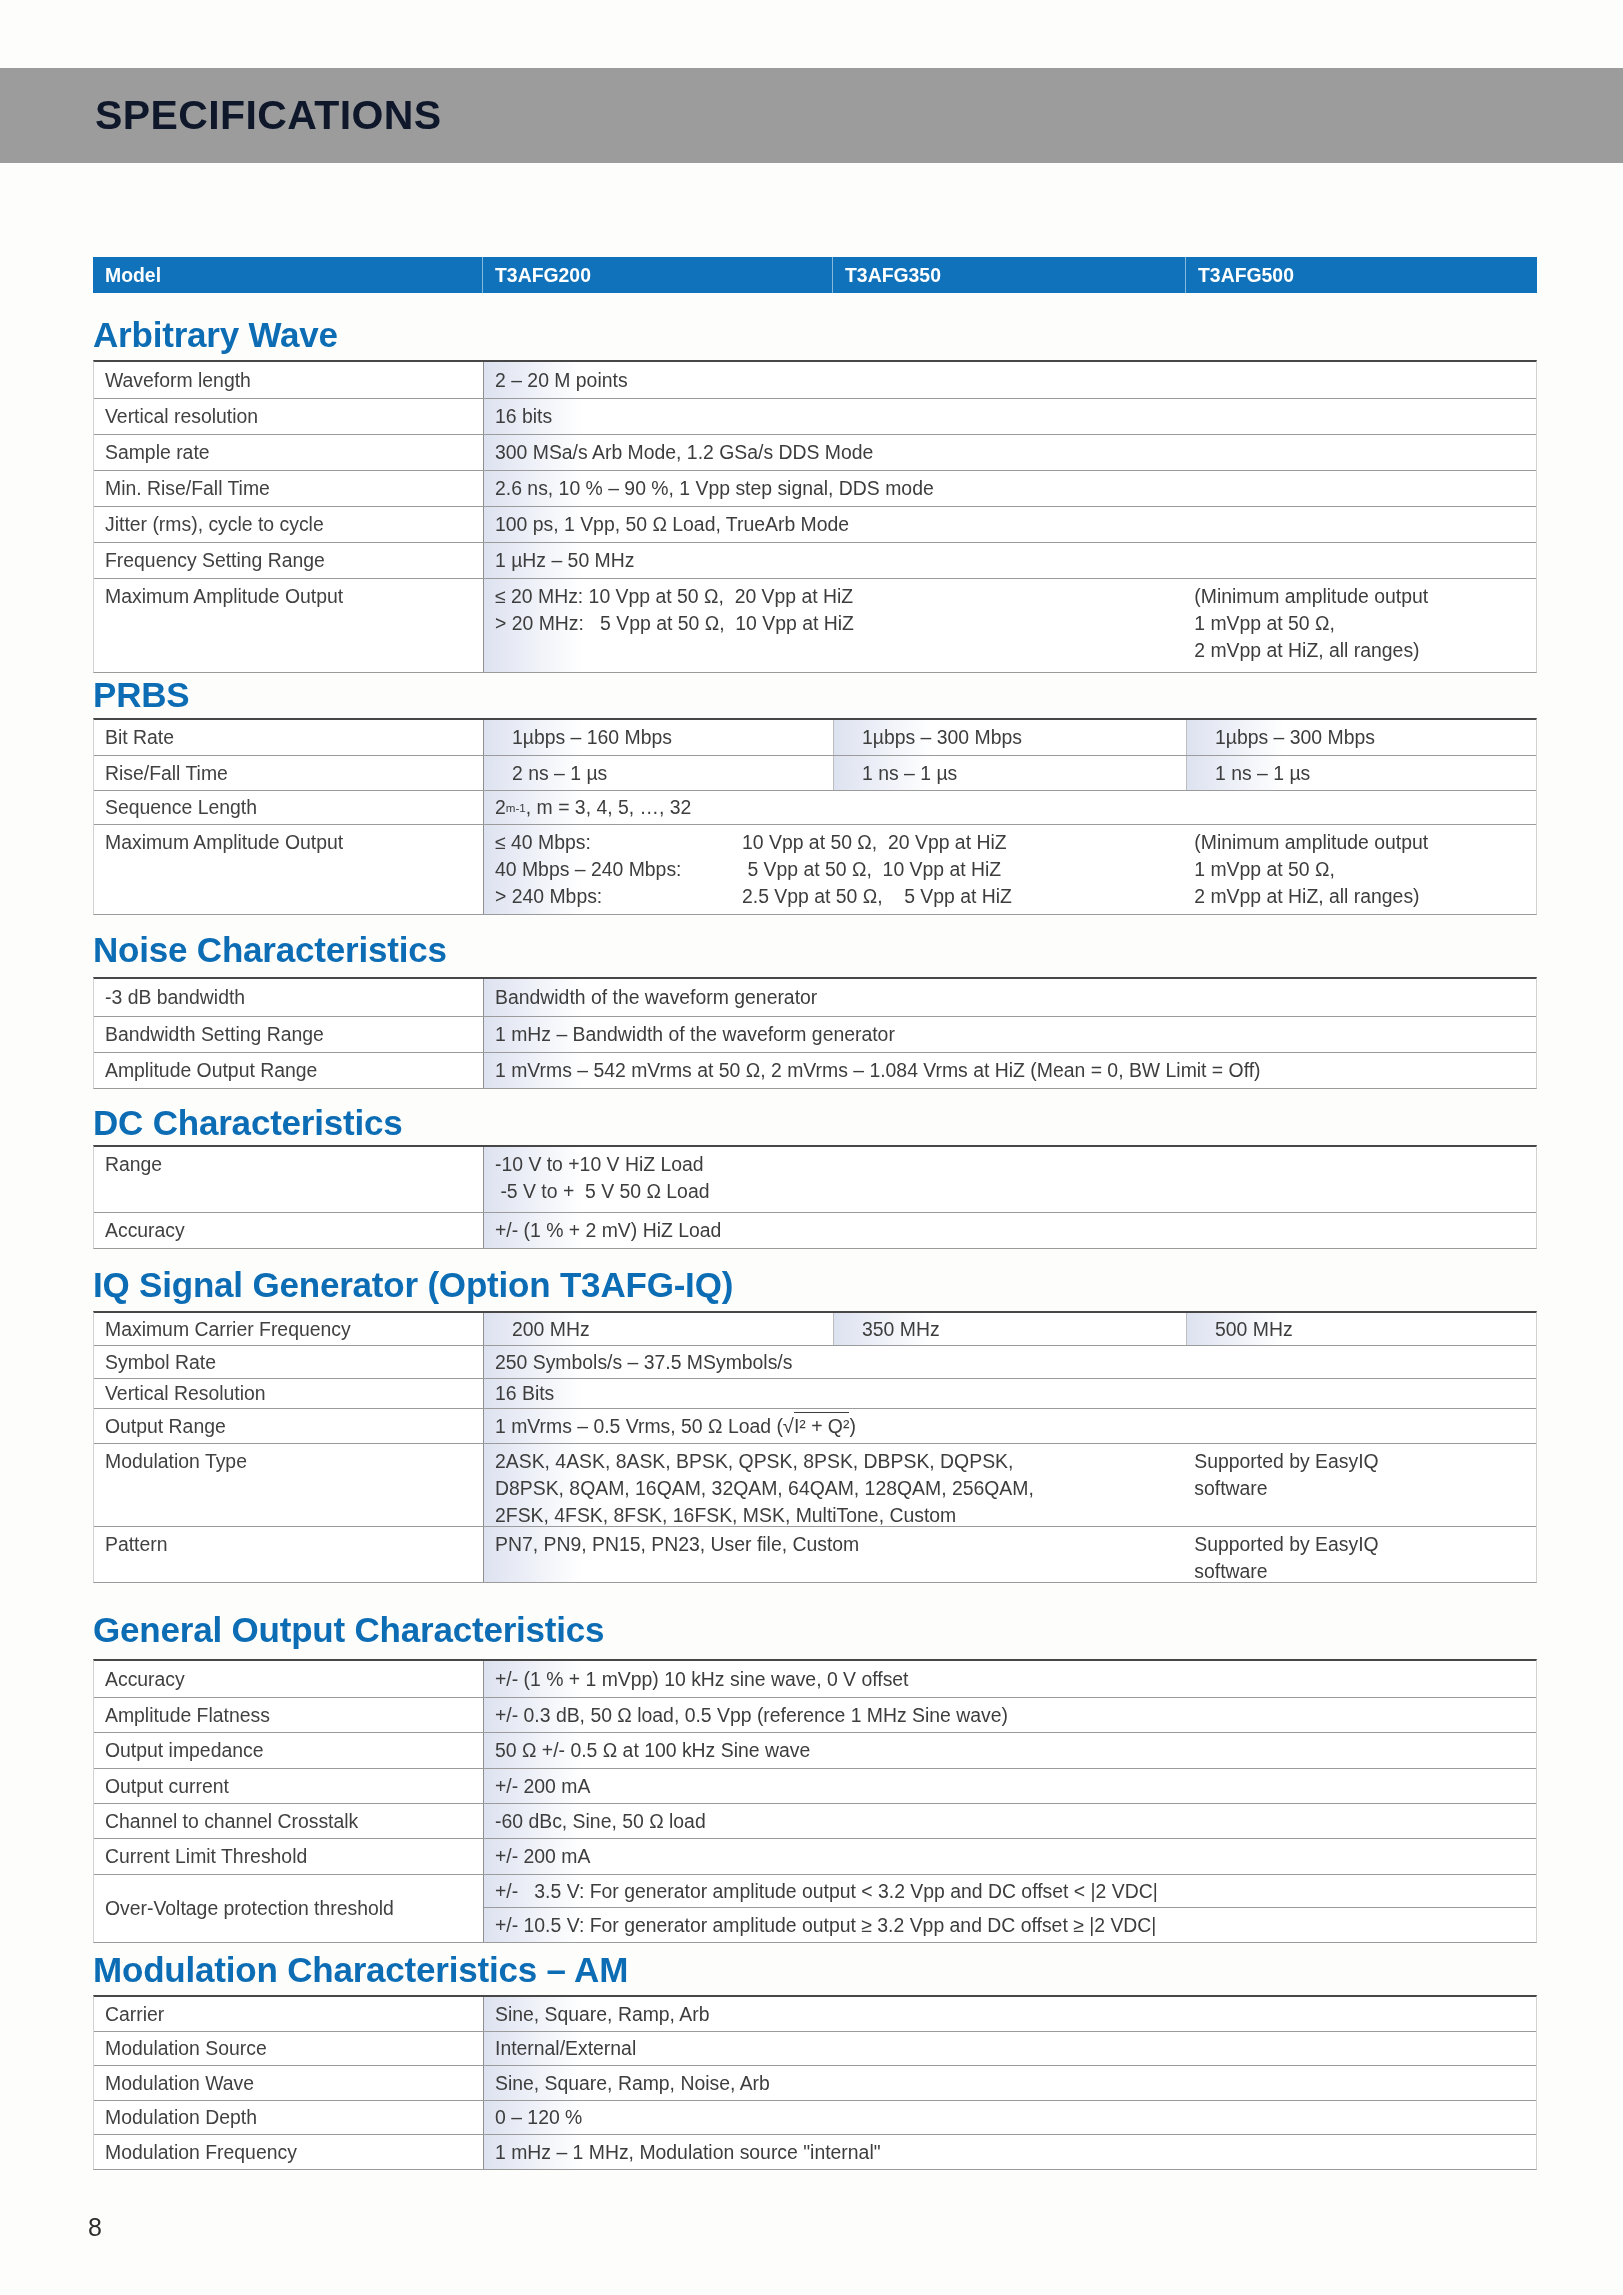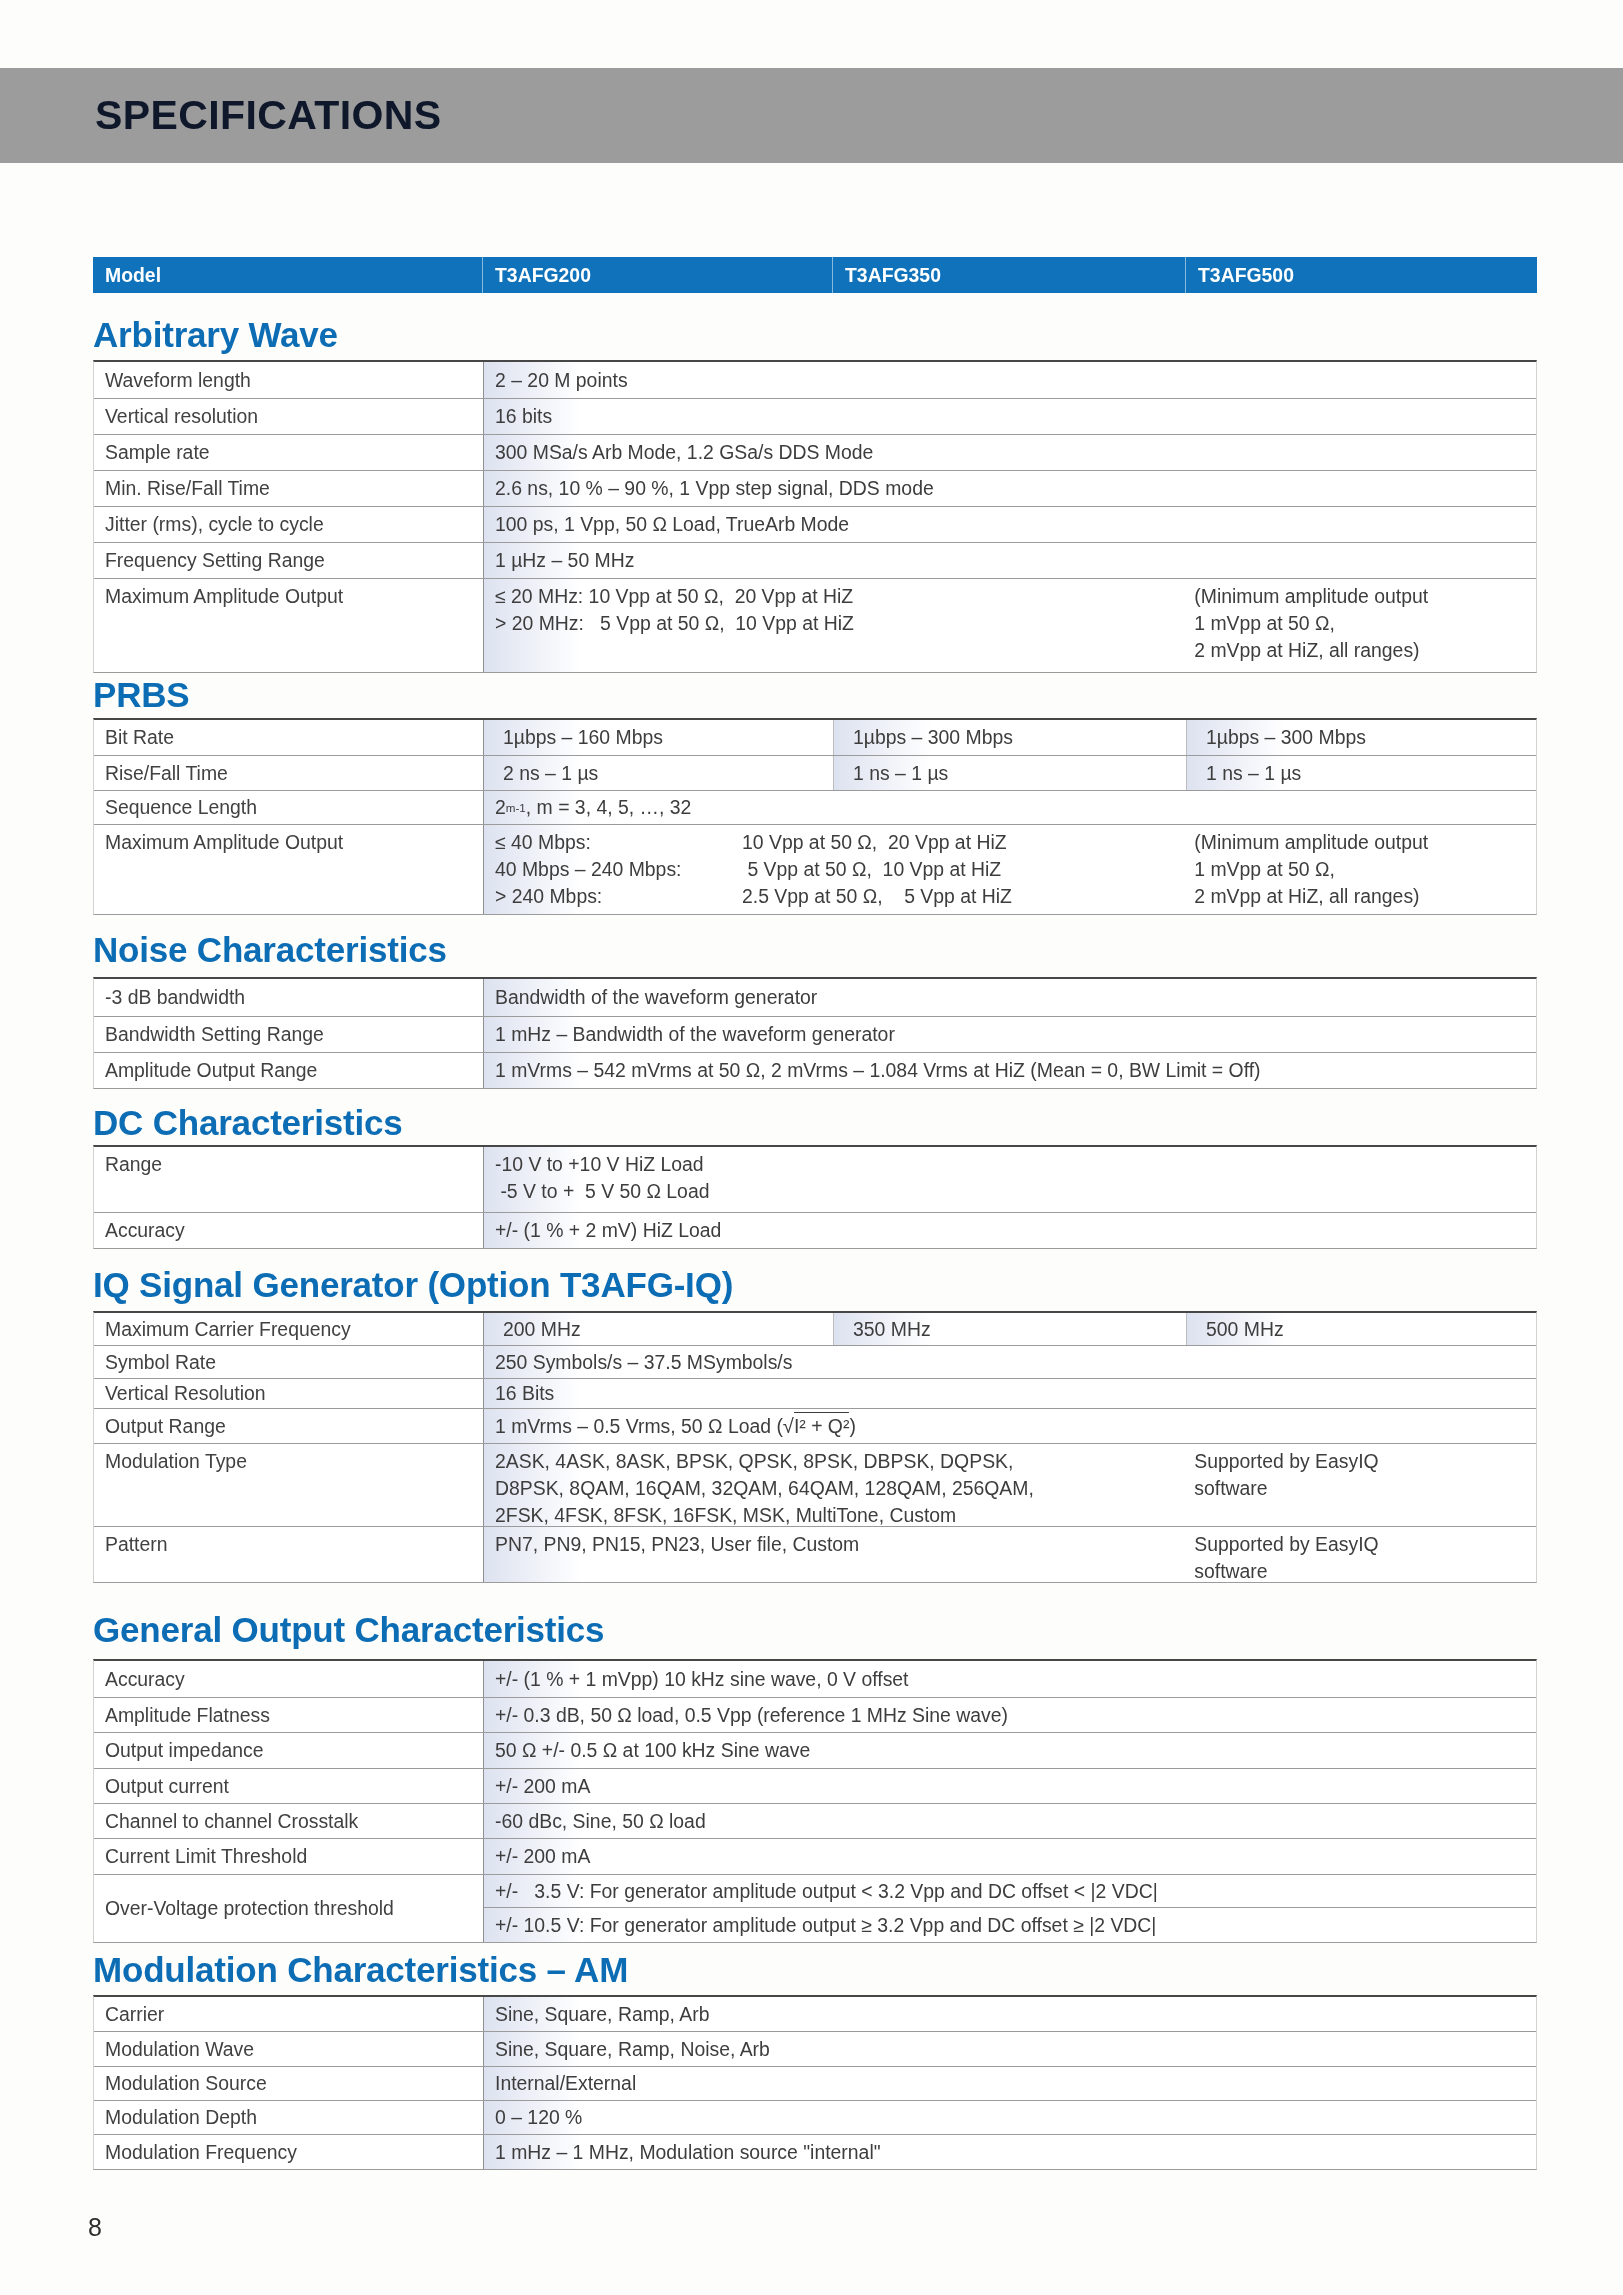--- a/index.html
+++ b/index.html
@@ -17,21 +17,21 @@
   .m3{flex:1;border-left:0.8px solid rgba(255,255,255,.5);}
   h2.shead{position:absolute;left:93px;margin:0;font-size:35px;color:#0c6cb4;font-weight:bold;letter-spacing:-0.2px;}
   .tbl{border-top:2.5px solid #474747;border-bottom:1.7px solid #9b9b9b;
        border-left:0.8px solid #d2d2d2;border-right:0.8px solid #d2d2d2;
        font-size:19.4px;line-height:27px;background:#fff;}
   .row{display:flex;box-sizing:border-box;border-top:1.7px solid #9b9b9b;}
   .row:first-child{border-top:none;}
   .lbl{width:389px;box-sizing:border-box;padding-left:11px;display:flex;align-items:center;color:#414141;}
   .val{flex:1;border-left:1.7px solid #8f8f8f;box-sizing:border-box;padding-left:11px;
        display:flex;align-items:center;}
-  .val3{box-sizing:border-box;padding-left:19px;display:flex;align-items:center;}
+  .val3{box-sizing:border-box;padding-left:28px;display:flex;align-items:center;}
   .w1{width:350px;border-left:1.7px solid #8f8f8f;}
   .w2{width:353px;border-left:0.8px solid #bdbdbd;}
   .w3{flex:1;border-left:0.8px solid #bdbdbd;}
   .grad{background:linear-gradient(90deg,#dde2f0 0px,rgba(221,226,240,0) 97px);}
   .top{align-items:flex-start;padding-top:4.2px;}
   .pre{white-space:pre-wrap;}
   .main{width:690px;box-sizing:border-box;}
   .noteb{flex:1;white-space:pre-wrap;padding-left:9.3px;box-sizing:border-box;}
   .pline{display:flex;}
   .pl{width:247px;white-space:pre;}
@@ -252,29 +252,29 @@
       </div>
     </div>
   </div>
 
   <h2 class="shead" style="top:1950px">Modulation Characteristics – AM</h2>
   <div class="abs tbl" style="top:1995px">
     <div class="row" style="height:34px">
       <div class="lbl">Carrier</div>
       <div class="val grad">Sine, Square, Ramp, Arb</div>
     </div>
+    <div class="row" style="height:34px">
+      <div class="lbl">Modulation Source</div>
+      <div class="val grad">Internal/External</div>
+    </div>
     <div class="row" style="height:35px">
       <div class="lbl">Modulation Wave</div>
       <div class="val grad">Sine, Square, Ramp, Noise, Arb</div>
     </div>
     <div class="row" style="height:34px">
-      <div class="lbl">Modulation Source</div>
-      <div class="val grad">Internal/External</div>
-    </div>
-    <div class="row" style="height:34px">
       <div class="lbl">Modulation Depth</div>
       <div class="val grad">0 – 120 %</div>
     </div>
     <div class="row" style="height:35px">
       <div class="lbl">Modulation Frequency</div>
       <div class="val grad">1 mHz – 1 MHz, Modulation source "internal"</div>
     </div>
   </div>
 
   <div class="pagenum">8</div>

